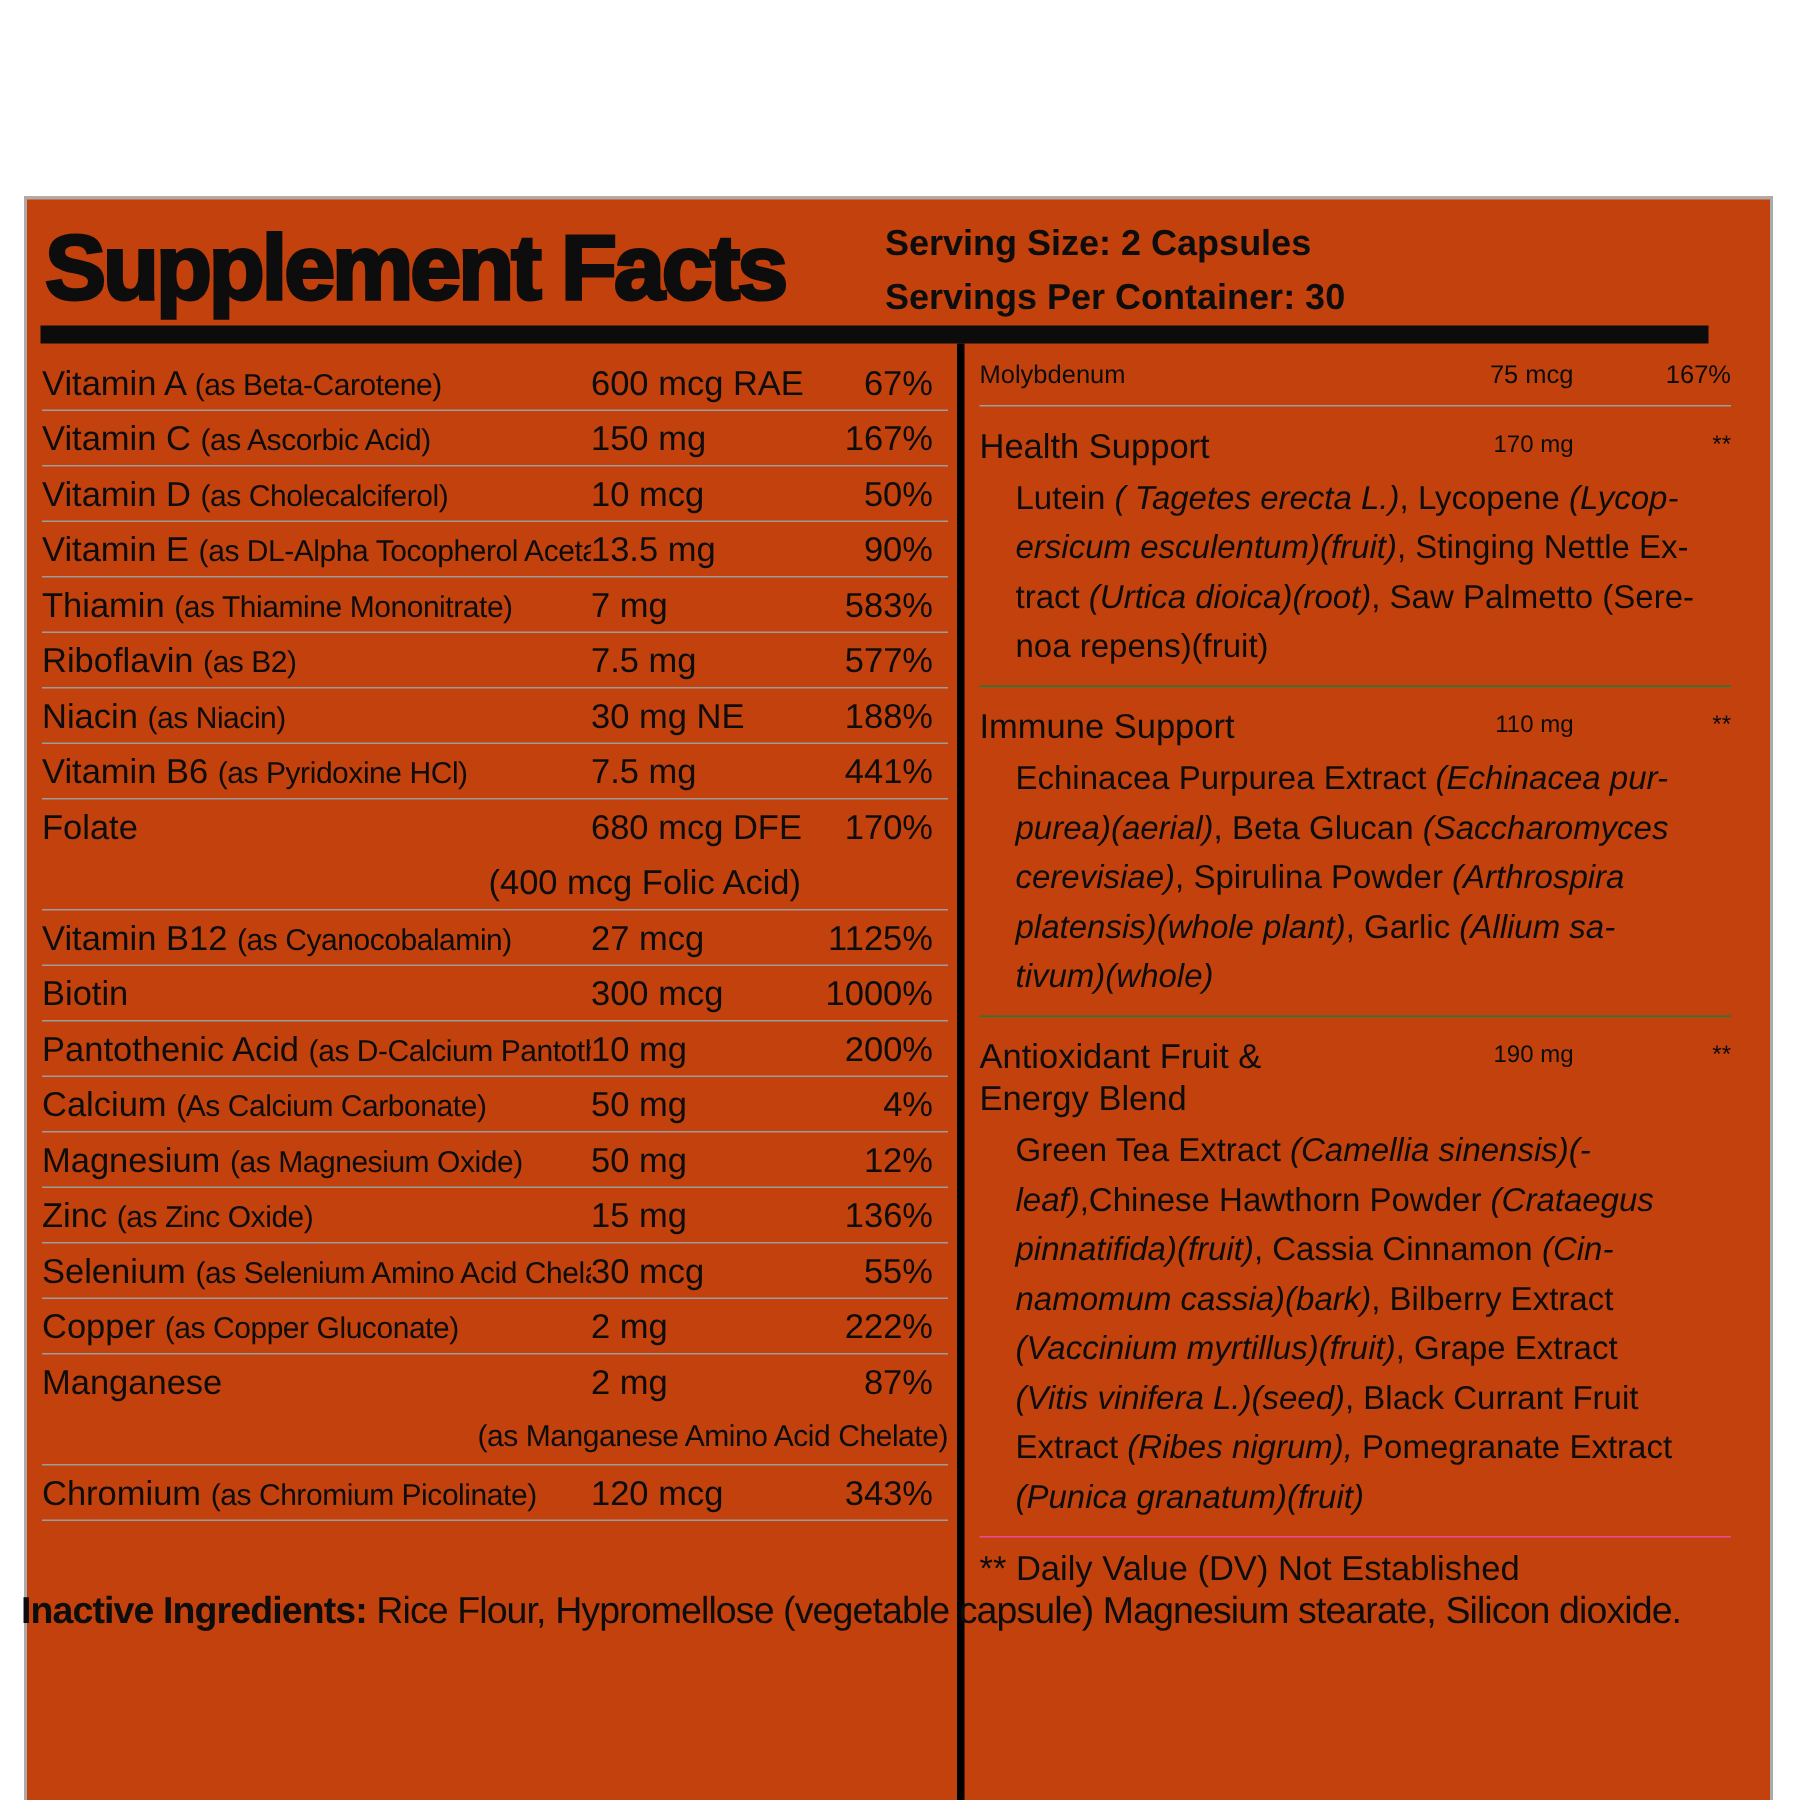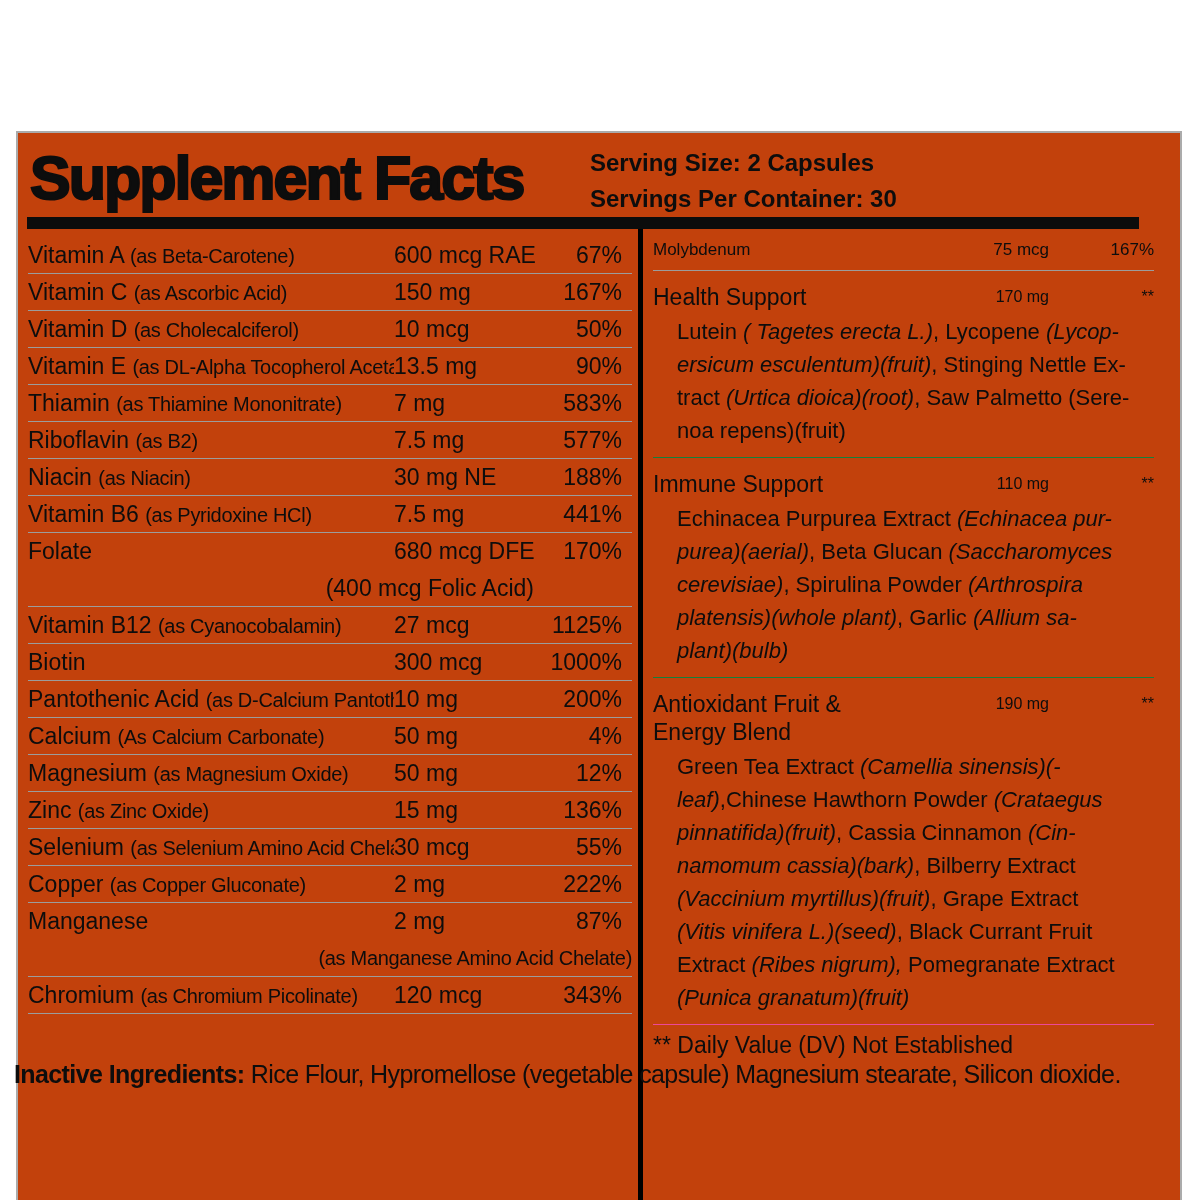--- a/index.html
+++ b/index.html
@@ -207,21 +207,21 @@
                   <div class="rname-line">Immune Support</div>
                 </div>
                 <span class="ramount">110 mg</span>
                 <span class="rdv">**</span>
               </div>
               <div class="rdesc">
                 <div class="desc-line"><span>Echinacea Purpurea Extract </span><span class="it">(Echinacea pur-</span></div>
                 <div class="desc-line"><span class="it">purea)(aerial)</span><span>, Beta Glucan </span><span class="it">(Saccharomyces</span></div>
                 <div class="desc-line"><span class="it">cerevisiae)</span><span>, Spirulina Powder </span><span class="it">(Arthrospira</span></div>
                 <div class="desc-line"><span class="it">platensis)(whole plant)</span><span>, Garlic </span><span class="it">(Allium sa-</span></div>
-                <div class="desc-line"><span class="it">plant)(bulb)</span></div>
+                <div class="desc-line"><span class="it">tivum)(whole)</span></div>
               </div>
             </div>
             <div class="rsection">
               <div class="rhead">
                 <div class="rname-block">
                   <div class="rname-line">Antioxidant Fruit &amp;</div>
                   <div class="rname-line">Energy Blend</div>
                 </div>
                 <span class="ramount">190 mg</span>
                 <span class="rdv">**</span>

